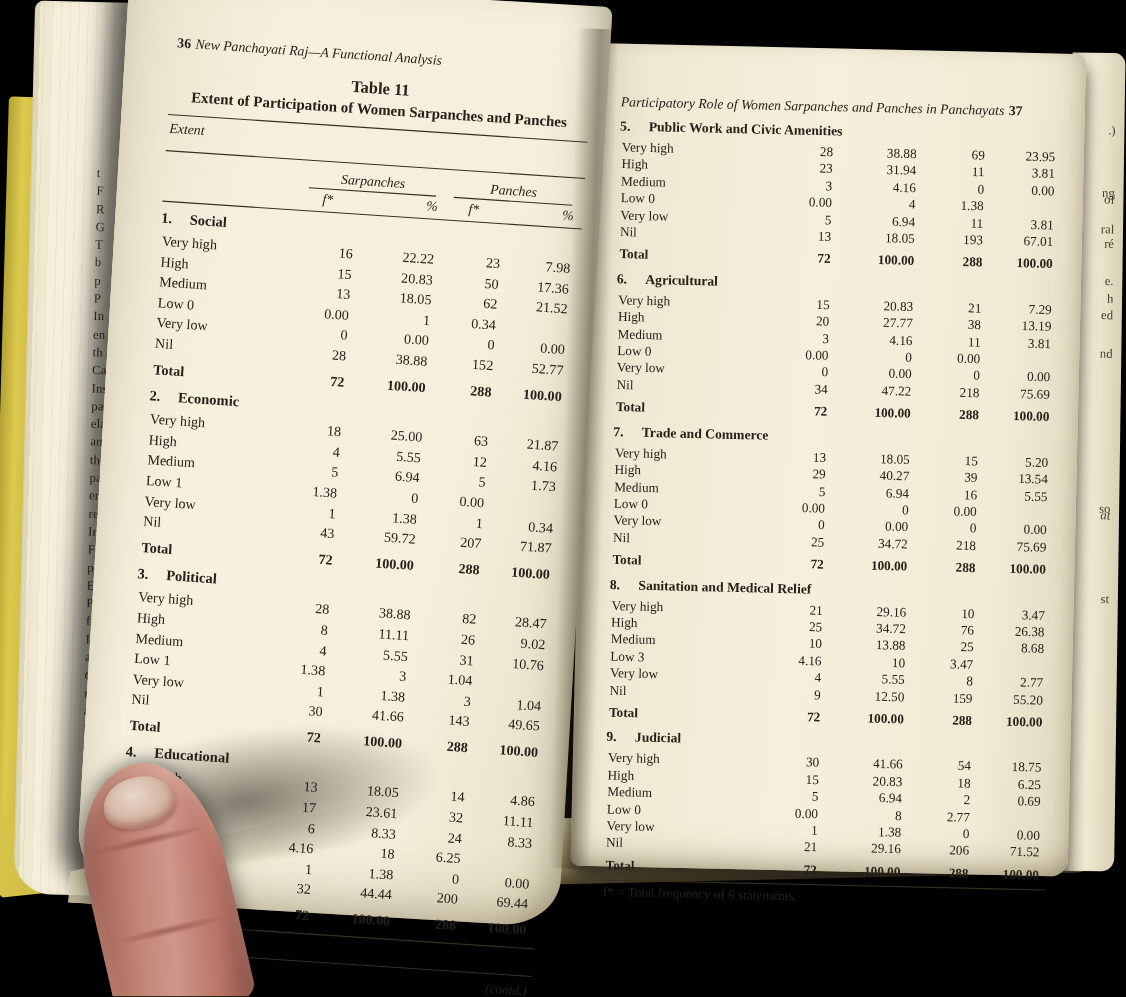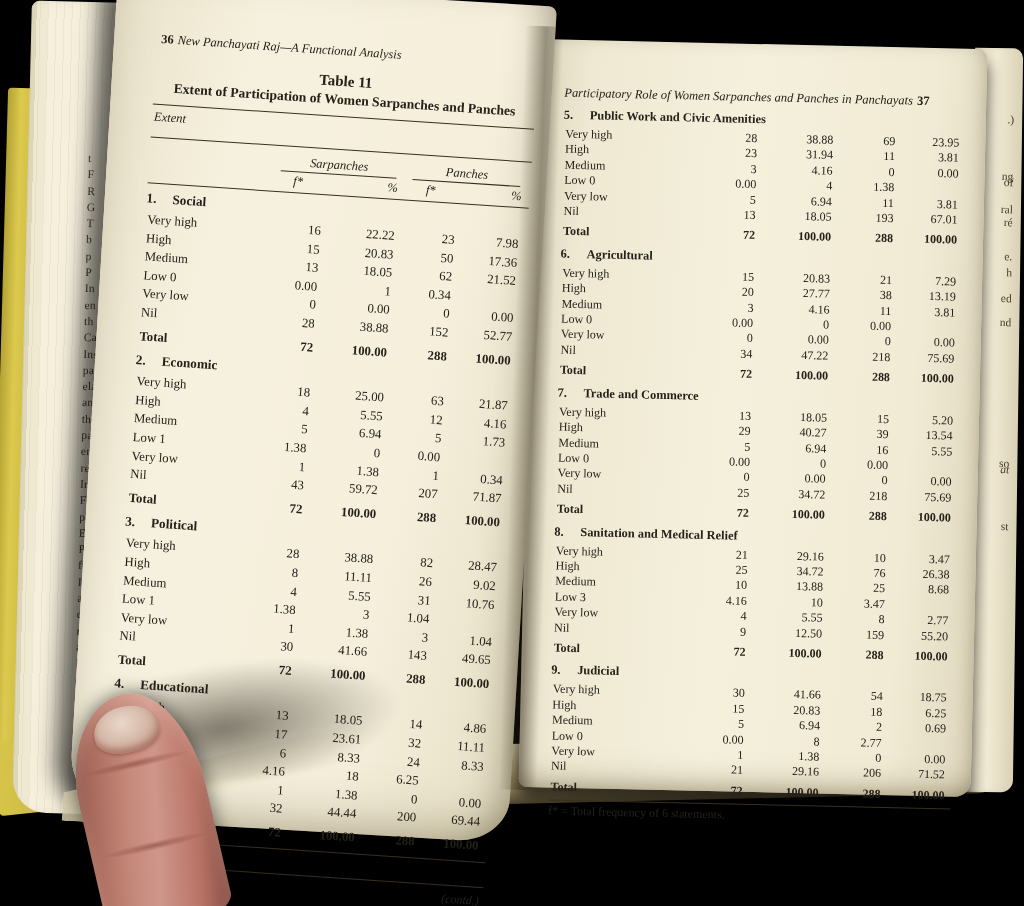--- a/index.html
+++ b/index.html
@@ -166,25 +166,25 @@
 
   <div class="right-stack">
     <div id="right-frags">
         <div class="rfrag" style="top: 65px;">.)</div>
         <div class="rfrag" style="top: 122px;">ng</div>
         <div class="rfrag" style="top: 128px;">of</div>
         <div class="rfrag" style="top: 155px;">ral</div>
         <div class="rfrag" style="top: 168px;">ré</div>
         <div class="rfrag" style="top: 202px;">e.</div>
         <div class="rfrag" style="top: 218px;">h</div>
-        <div class="rfrag" style="top: 233px; margin-top: 11px;">ed</div>
+        <div class="rfrag" style="top: 233px;">ed</div>
         <div class="rfrag" style="top: 268px; font-family: Liberation Serif, serif;">nd</div>
         <div class="rfrag" style="top: 409px;">so</div>
         <div class="rfrag" style="top: 415px; font-style: italic;">at</div>
-        <div class="rfrag" style="top: 472px; margin-left: 35px;">st</div>
+        <div class="rfrag" style="top: 491px; margin-left: 35px;">st</div>
       </div>
   </div>
 
   <div class="page right-page">
     <div class="content">
       <div class="running">
         <span>Participatory Role of Women Sarpanches and Panches in Panchayats</span><span class="pgnum">37</span>
       </div>
       <div id="right-sections">
           <div class="section">

